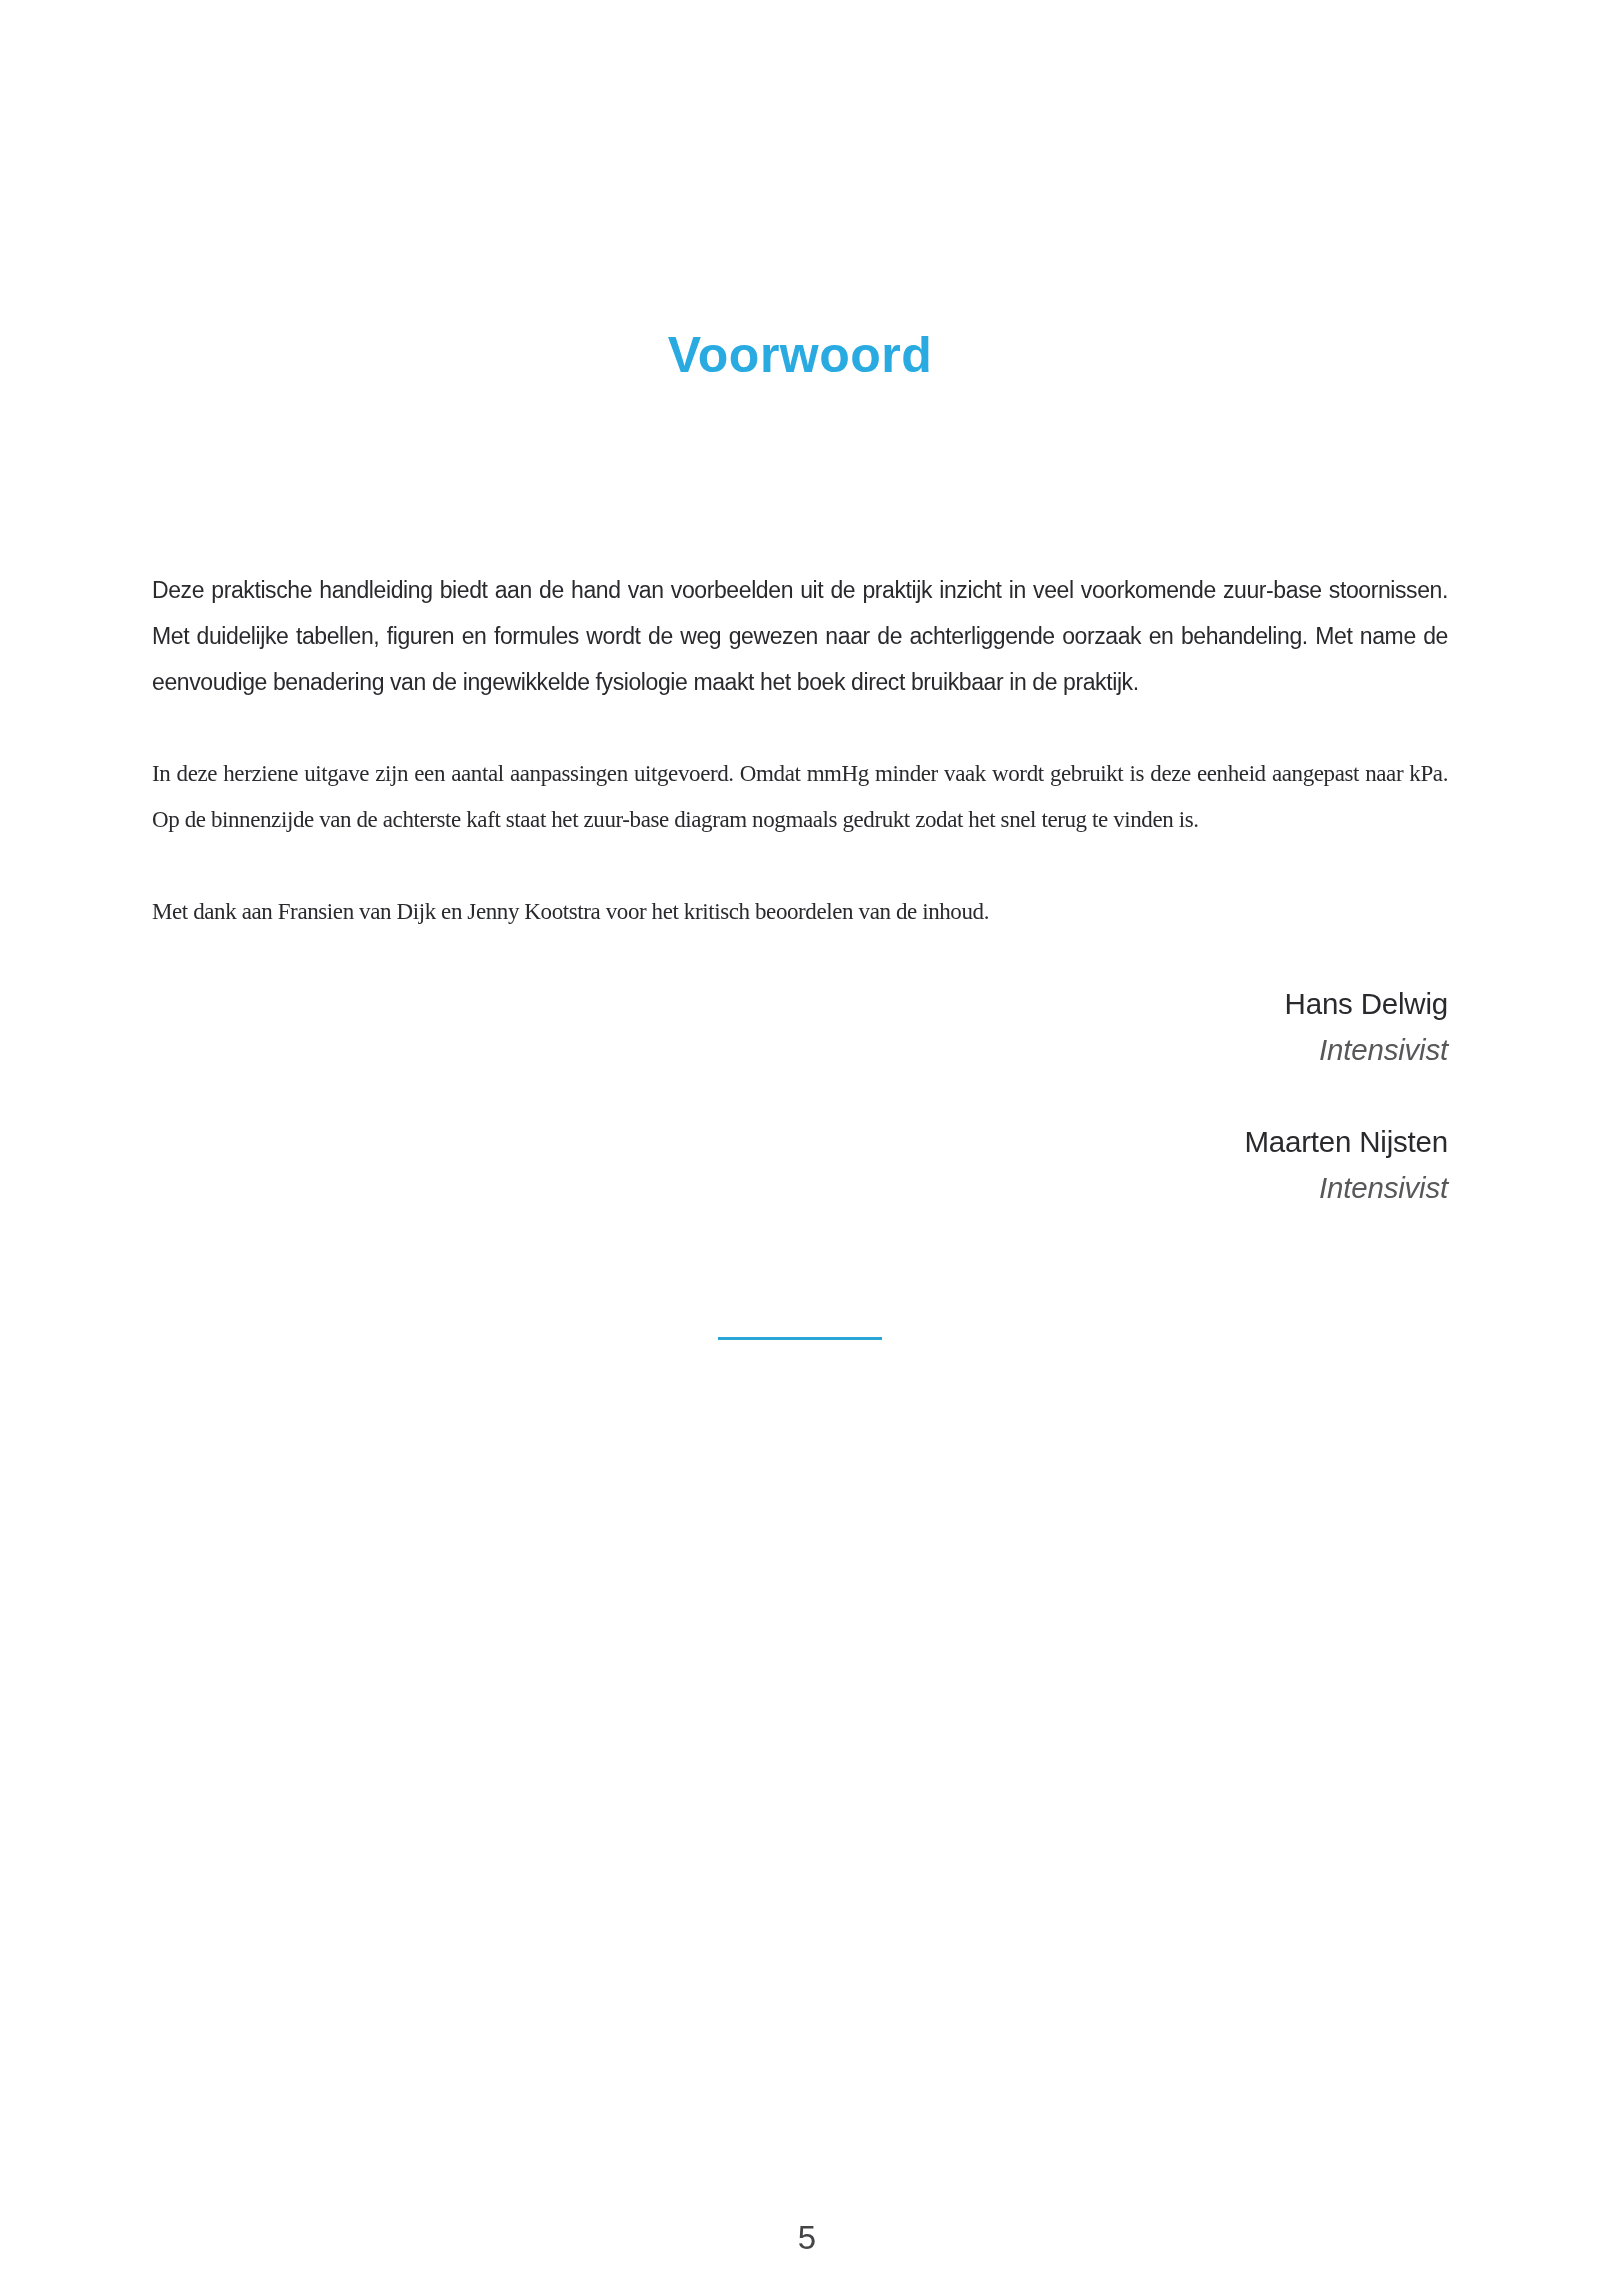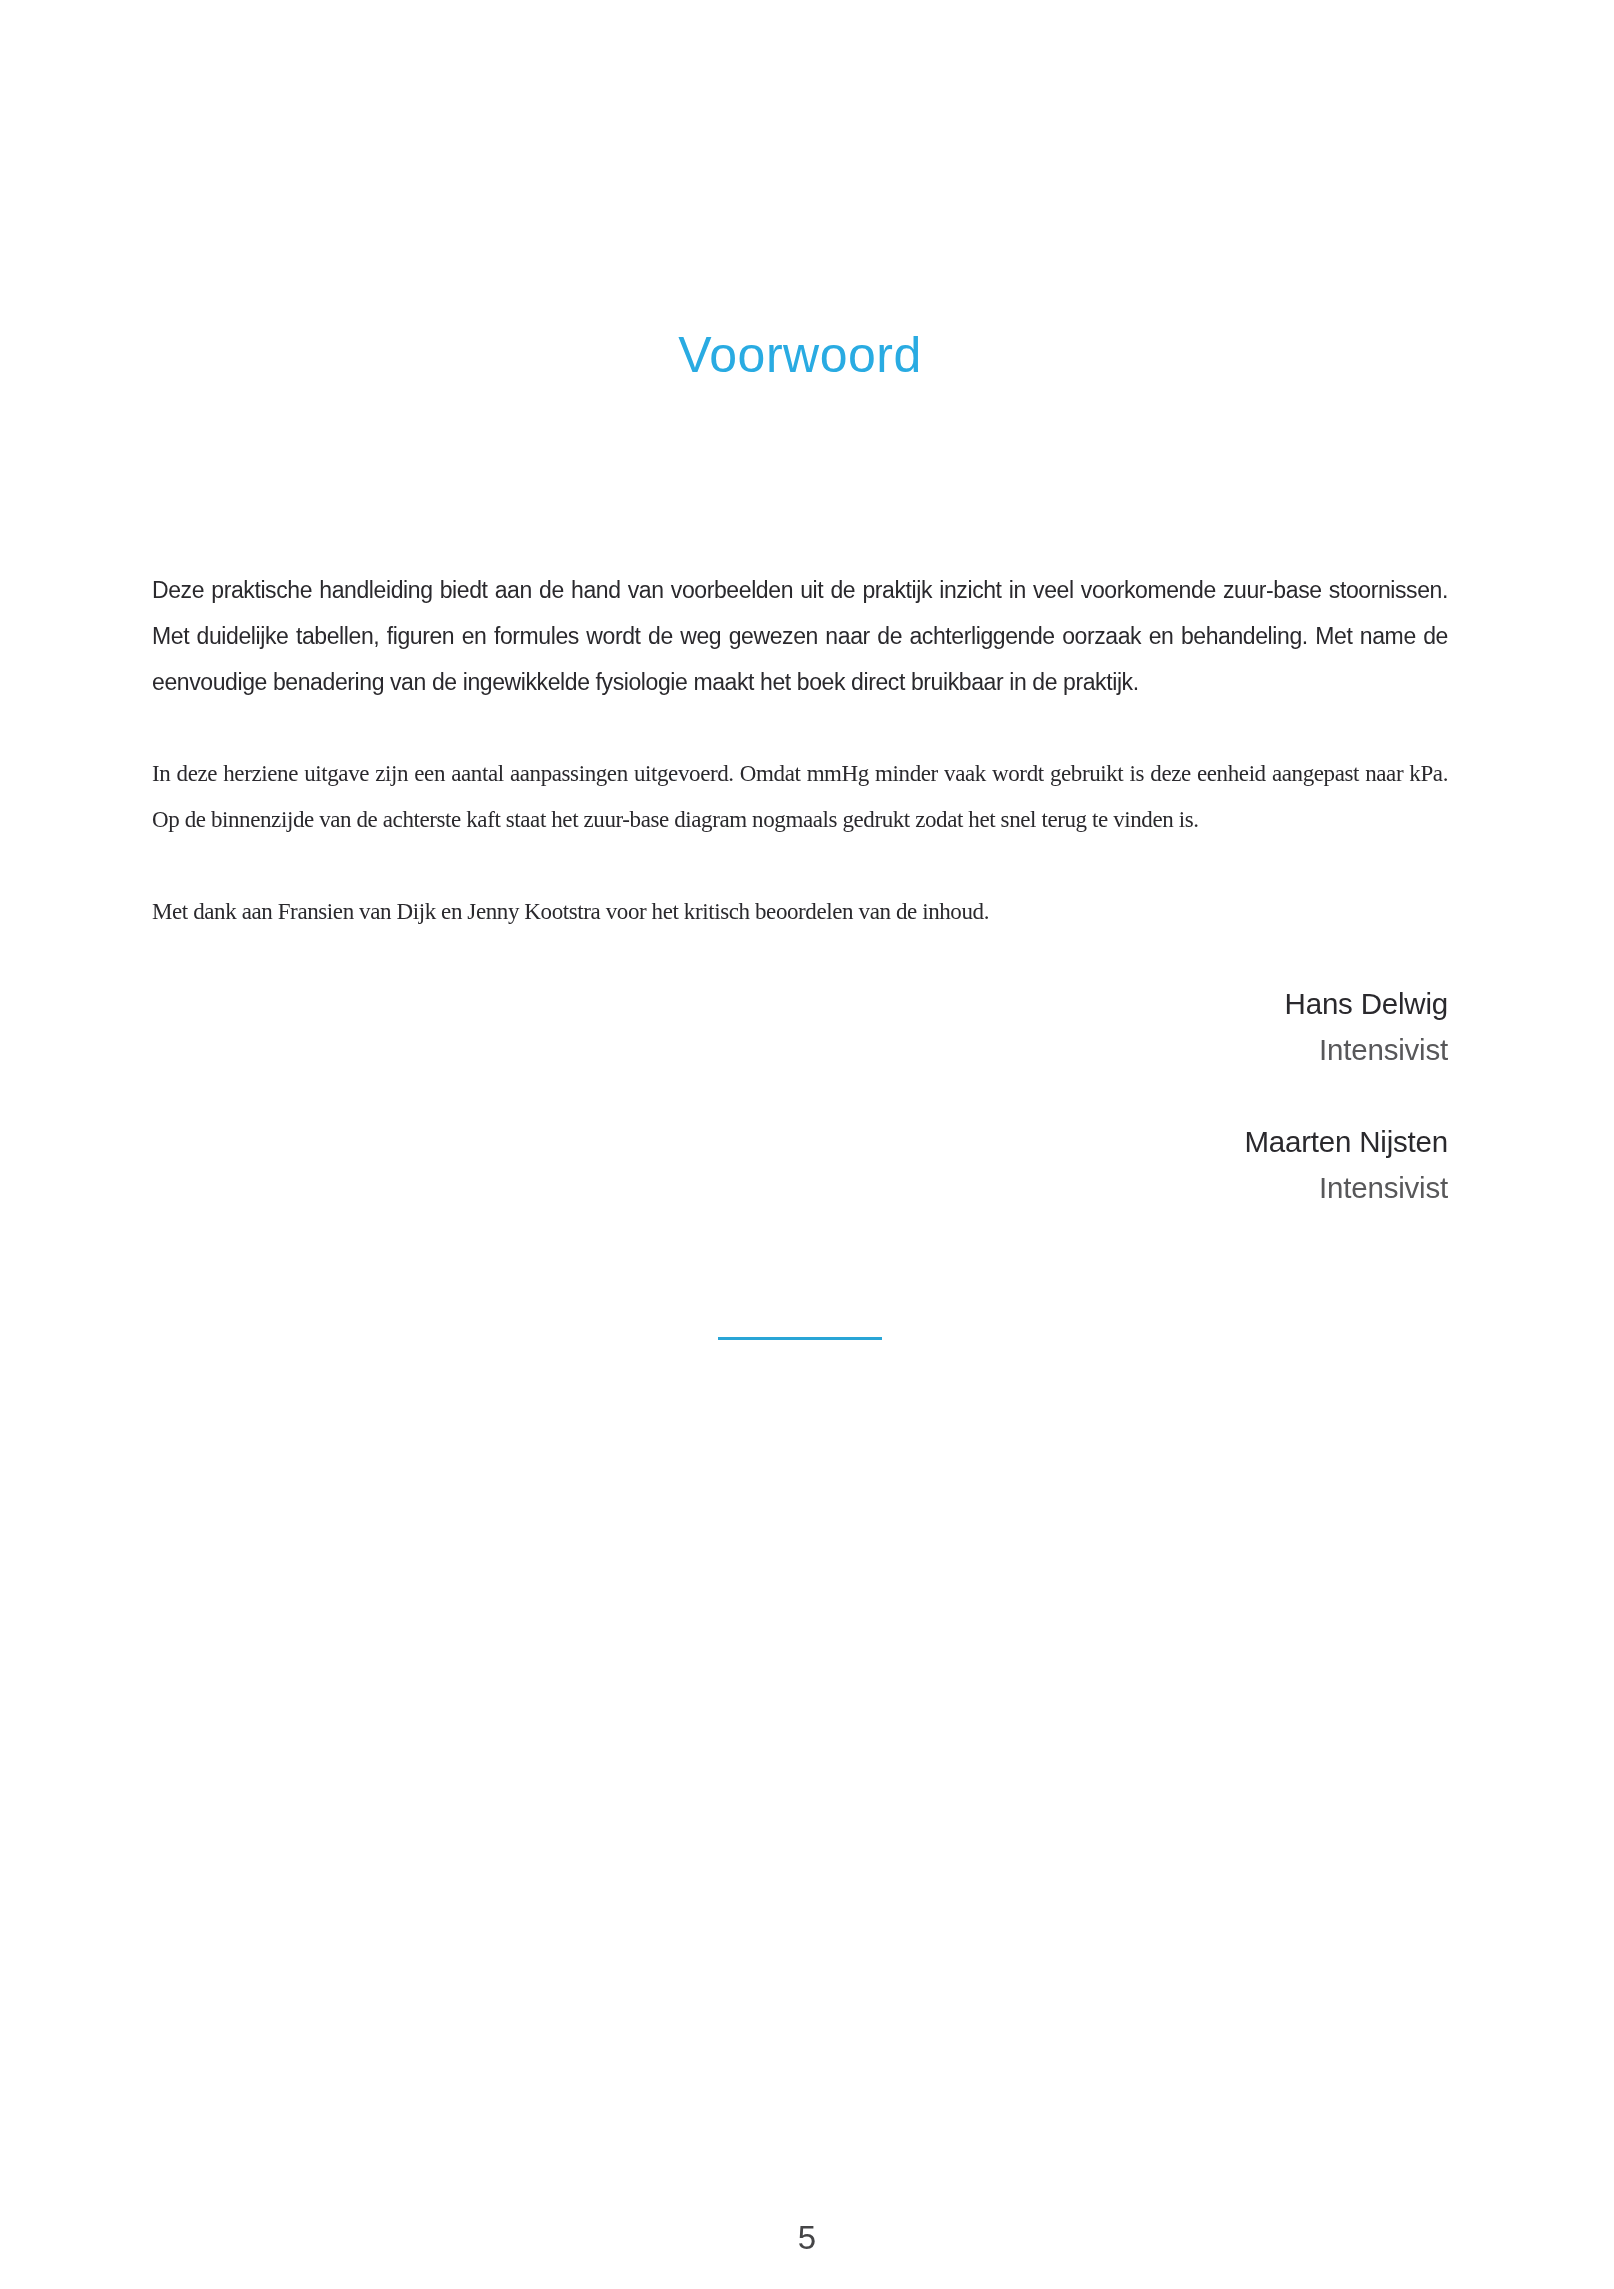--- a/index.html
+++ b/index.html
@@ -18,21 +18,21 @@
   .content {
     position: absolute;
     left: 152px;
     top: 330px;
     width: 1296px;
   }
   .title {
     margin: 0;
     font-size: 50px;
     line-height: 50px;
-    font-weight: 400;
+    font-weight: 700;
     text-align: center;
     color: #29abe2;
     letter-spacing: 0.5px;
   }
   .para {
     margin: 0;
     text-align: justify;
     font-size: 23px;
     line-height: 46px;
     letter-spacing: -0.4px;
@@ -49,20 +49,21 @@
     margin-top: 46px;
     font-size: 29.5px;
     line-height: 46px;
     letter-spacing: -0.2px;
     text-align: right;
   }
   .author-name {
     color: #2a292d;
   }
   .author-role {
+    font-style: italic;
     color: #58585a;
   }
   .divider {
     margin: 126px auto 0 auto;
     width: 164px;
     height: 2.8px;
     background: #29a5d6;
   }
   .page-number {
     position: absolute;

